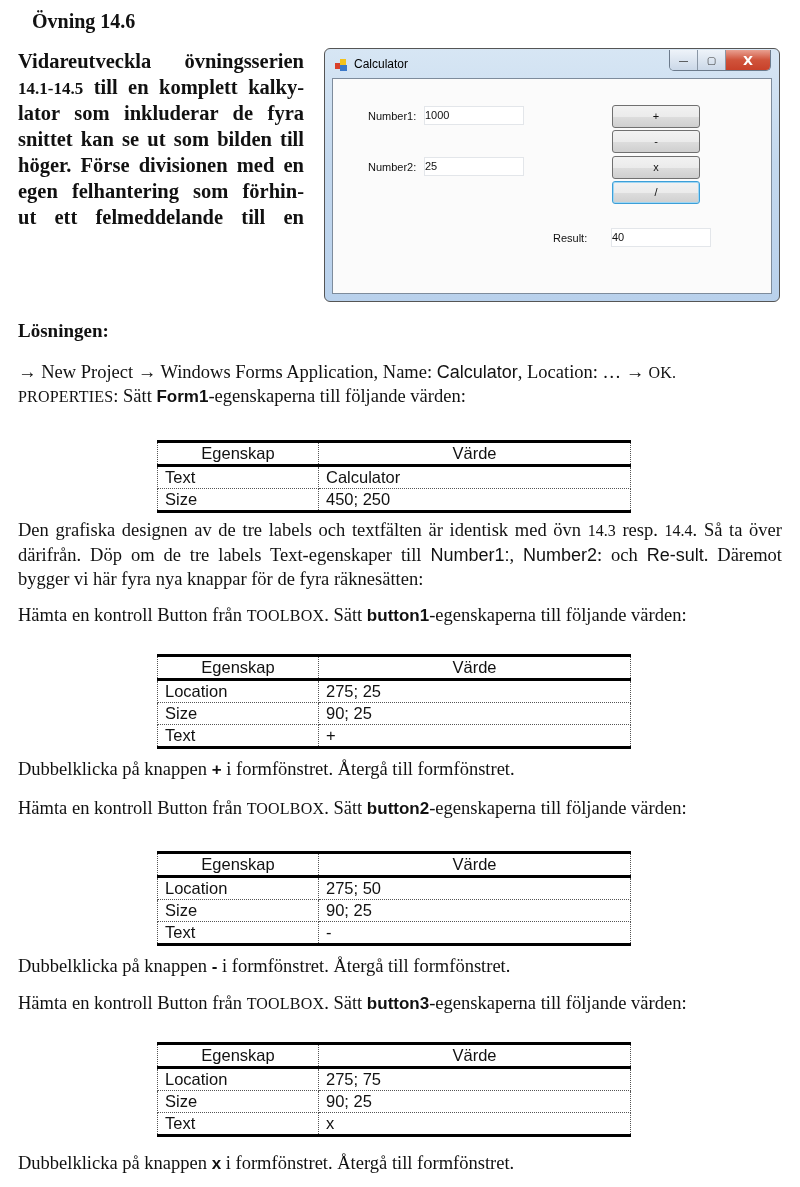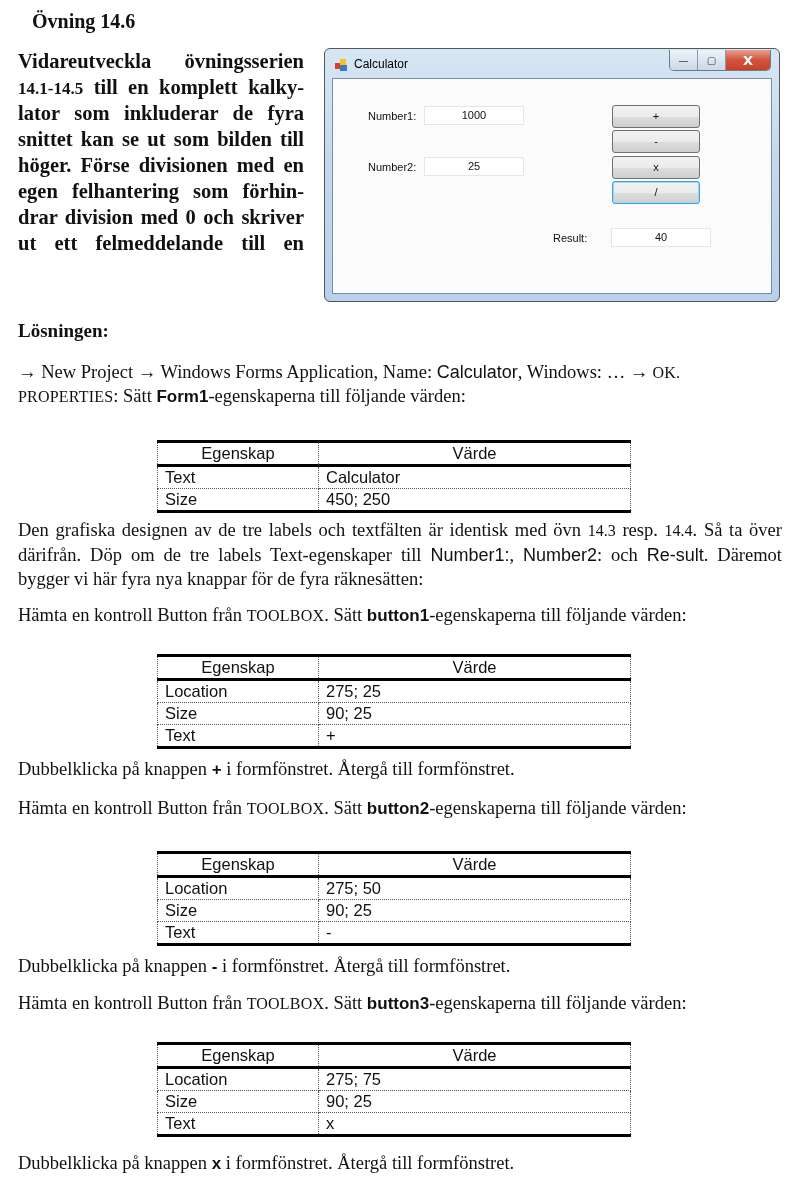--- a/index.html
+++ b/index.html
@@ -35,21 +35,21 @@
   #win .ctrl { width: 27px; height: 20px; background: linear-gradient(180deg,#eef3f9,#cbd8e8); border-right: 1px solid #8a97a6; display: flex; align-items: center; justify-content: center; font-family: "DejaVu Sans", sans-serif; font-size: 10px; color: #333; }
   #win .ctrl.close { width: 44px; background: linear-gradient(180deg,#e9a091 0%,#d0533b 50%,#c8412a 100%); border-right: none; color: #fff; font-weight: bold; font-size: 13px; }
   #win .client {
     position: absolute; left: 7px; top: 29px; right: 7px; bottom: 7px;
     background: #fbfbfb; border: 1px solid #7e8c9c;
   }
   .wlabel { position: absolute; font-family: "Liberation Sans", sans-serif; font-size: 11px; color: #111; }
   .wtext {
     position: absolute; width: 100px; height: 19px; box-sizing: border-box;
     border: 1px solid #e3e6ea; background: #fff;
-    font-family: "Liberation Sans", sans-serif; font-size: 11px; text-align: center; line-height: 17px; color: #111;
+    font-family: "Liberation Sans", sans-serif; font-size: 11px; text-align: left; line-height: 17px; color: #111;
   }
   .wbtn {
     position: absolute; width: 88px; height: 23px; box-sizing: border-box;
     border: 1px solid #707070; border-radius: 3px;
     background: linear-gradient(180deg,#f2f2f2 0%,#ebebeb 50%,#dddddd 51%,#cfcfcf 100%);
     font-family: "Liberation Sans", sans-serif; font-size: 11px; text-align: center; line-height: 21px; color: #111;
   }
   .wbtn.focused { border: 1px solid #3c9fd8; box-shadow: inset 0 0 0 1px #9fd6f3; }
 
   
@@ -78,21 +78,20 @@
 
 <div id="title" class="abs">Övning 14.6</div>
 
 <div id="intro" class="abs">
   <span class="ln">Vidareutveckla övningsserien</span>
   <span class="ln"><span class="small">14.1-14.5</span><span> till en komplett kalky-</span></span>
   <span class="ln">lator som inkluderar de fyra</span>
   <span class="ln">snittet kan se ut som bilden till</span>
   <span class="ln">höger. Förse divisionen med en</span>
   <span class="ln">egen felhantering som förhin-</span>
-  <span class="ln">drar division med 0 och skriver</span>
   <span class="ln">ut ett felmeddelande till en</span>
 </div>
 
 <div id="win" class="abs">
   <div class="titlebar">
     <div class="app-icon">
       <i style="left:0;top:4px;background:#d9412b"></i>
       <i style="left:5px;top:0;background:#f3c21b"></i>
       <i style="left:5px;top:6px;width:7px;background:#3b78c8"></i>
     </div>
@@ -121,21 +120,21 @@
     <div class="wbtn focused" style="left:279px;top:102px">/</div>
 
     <div class="wlabel" style="left:220px;top:153px">Result:</div>
     <div class="wtext" style="left:278px;top:149px">40</div>
   </div>
 </div>
 
 <div class="abs" style="left:18px;top:320px;font-size:19px;font-weight:bold">Lösningen:</div>
 
 <div class="abs para" style="top:360px">
-  <span>→</span><span> New Project </span><span>→</span><span> Windows Forms Application, Name: </span><span class="sans-inline">Calculator</span><span>, Windows: … </span><span>→</span><span class="sc"> OK.</span>
+  <span>→</span><span> New Project </span><span>→</span><span> Windows Forms Application, Name: </span><span class="sans-inline">Calculator</span><span>, Location: … </span><span>→</span><span class="sc"> OK.</span>
 </div>
 <div class="abs para" style="top:384px">
   <span class="sc">PROPERTIES</span><span>: Sätt </span><span class="bold-sans">Form1</span><span>-egenskaperna till följande värden:</span>
 </div>
 
 <table class="prop" style="top:428px">
   <tbody>
       <tr>
     <th class="c1">Egenskap</th>
     <th>Värde</th>

